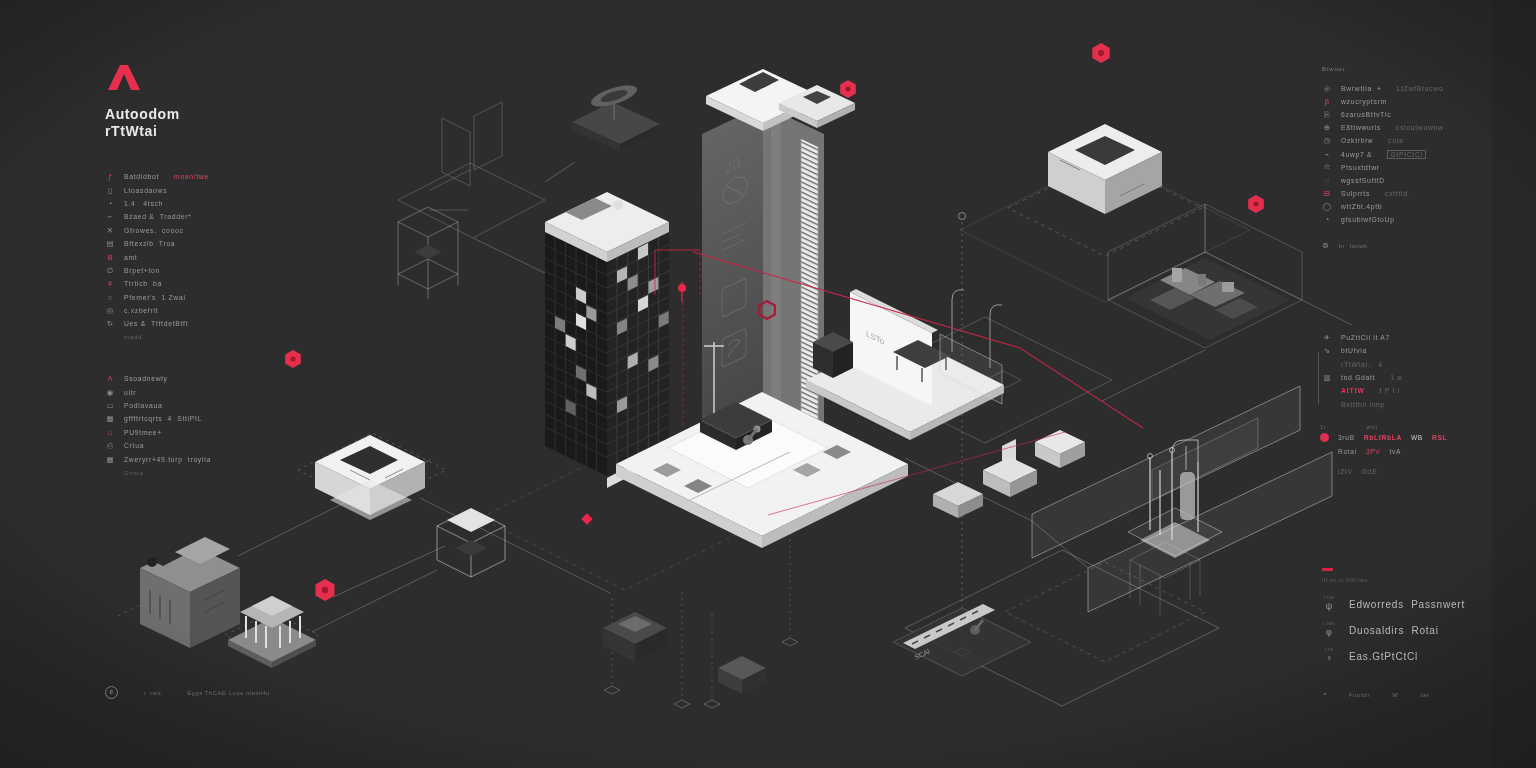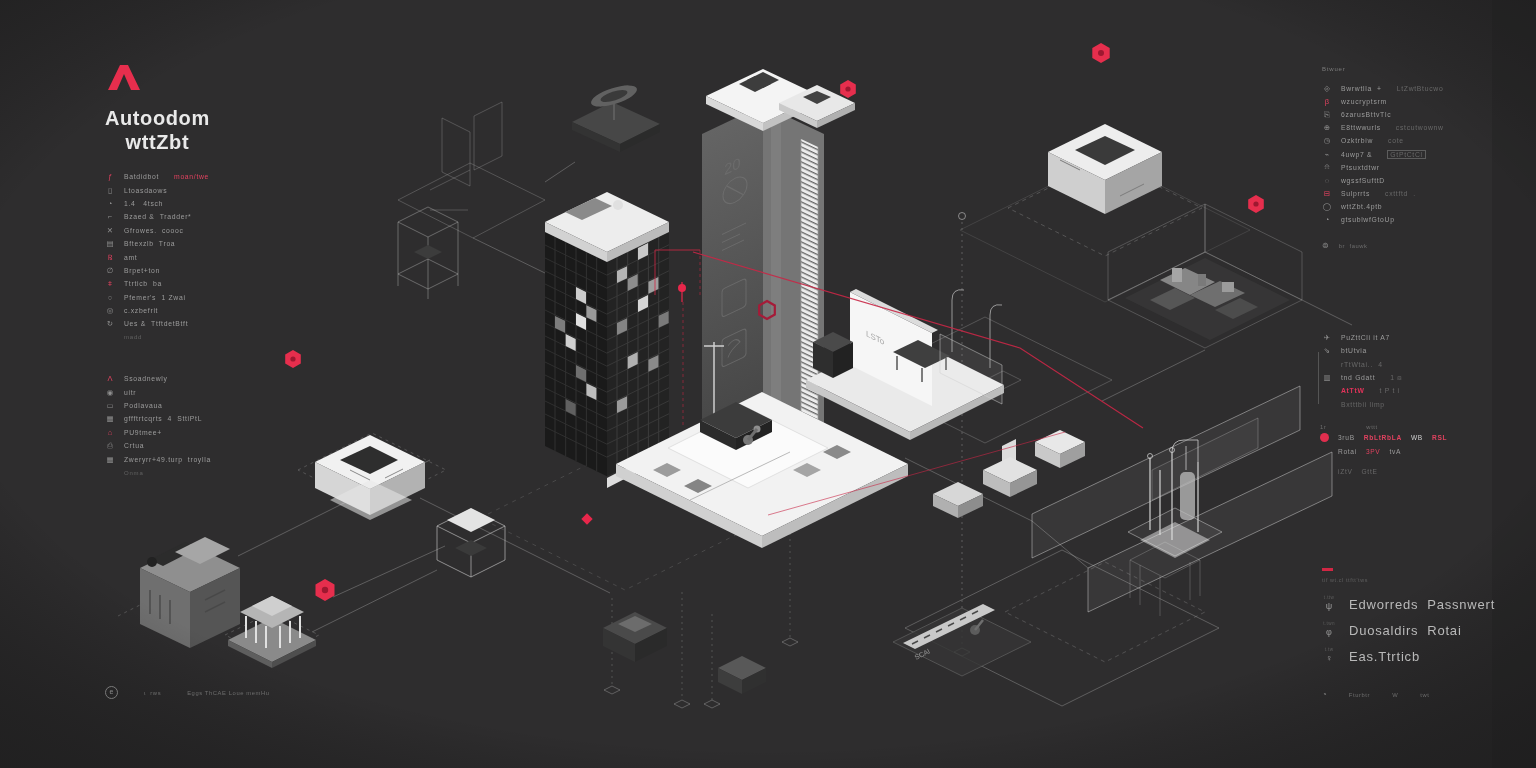--- a/index.html
+++ b/index.html
@@ -3,22 +3,22 @@
 <meta charset="utf-8">
 <style>
   html,body{margin:0;padding:0;background:#1d1d1d;}
   .stage{position:relative;width:1536px;height:768px;background:#2e2d2e;overflow:hidden;
          font-family:"Liberation Sans",sans-serif;-webkit-font-smoothing:antialiased;}
   .scene-svg{position:absolute;left:0;top:0;z-index:1;}
   .panel{position:absolute;z-index:3;}
 
   
   .brand-logo{position:absolute;left:105px;top:62px;}
-  .brand-title{position:absolute;left:105px;top:106px;color:#e9e9e9;font-size:20px;
-               font-weight:bold;letter-spacing:.6px;line-height:1.22;text-align:center;}
+  .brand-title{position:absolute;left:105px;top:106px;color:#e9e9e9;font-size:14px;
+               font-weight:bold;letter-spacing:.6px;line-height:1.22;}
   .menu{position:absolute;left:105px;width:215px;}
   .menu-1{top:170px;} .menu-2{top:372px;}
   .mi{display:flex;align-items:center;height:13.4px;gap:9px;cursor:default;}
   .mi .ic{width:10px;text-align:center;font-size:7.5px;color:#8f8f8f;flex:0 0 auto;}
   .mi .lb{font-size:6.8px;letter-spacing:.7px;color:#9c9c9c;white-space:pre;}
   .mi .ex{font-size:6.8px;letter-spacing:.7px;color:#9c9c9c;margin-left:6px;white-space:pre;}
   .red{color:#e0425f !important;}
   .red-bold{color:#e3335a !important;font-weight:bold;}
   .dim{color:#686868 !important;}
   .boxed{border:1px solid #5d5d5d;padding:0 2px;}
@@ -42,21 +42,21 @@
   .stats .bullet{width:9px;height:9px;border-radius:50%;background:#e02e4e;flex:0 0 auto;}
   .stats .sp{width:9px;flex:0 0 auto;}
   .stats .cell{font-size:6.6px;letter-spacing:.7px;color:#9c9c9c;white-space:pre;}
   .legend{position:absolute;left:1322px;top:568px;width:190px;}
   .legend-dash{width:11px;height:3px;background:#d12744;margin-bottom:6px;}
   .legend-caption{font-size:5.4px;letter-spacing:.6px;color:#5f5f5f;margin-bottom:8px;}
   .lrow{display:flex;align-items:center;gap:13px;height:26px;}
   .lic{width:14px;display:flex;flex-direction:column;align-items:center;line-height:1;}
   .lic .t{font-size:4.6px;color:#5c5c5c;letter-spacing:.4px;}
   .lic .g{font-size:9px;color:#9a9a9a;margin:1px 0;}
-  .lrow .ll{font-size:13px;letter-spacing:.8px;color:#b9b9b9;white-space:pre;}
+  .lrow .ll{font-size:10px;letter-spacing:.8px;color:#b9b9b9;white-space:pre;}
   .legend-footer{position:absolute;left:1322px;top:690px;display:flex;align-items:center;gap:22px;}
   .legend-footer .g2{font-size:8px;color:#7a7a7a;}
 </style>
 </head>
 <body>
 
 <div class="stage">
 
   <svg class="scene-svg" width="1536" height="768" viewBox="0 0 1536 768">
     <defs>
@@ -385,21 +385,21 @@
   </svg>
 
   <div class="panel brand-logo">
     <svg width="38" height="30" viewBox="0 0 38 30">
       <polygon points="3,28 15,3 23,3 35,28 26,28 19,12 12,28" fill="#e62e4d"></polygon>
     </svg>
   </div>
 
   <div class="panel brand-title">
     <div>Autoodom</div>
-    <div>wttZbt</div>
+    <div>rTtWtai</div>
   </div>
 
   <div class="panel menu menu-1">
 
       <div class="mi">
         <span class="ic red">ƒ</span>
         <span class="lb">Batdidbot</span>
         <span class="ex red">moan/twe</span>
       </div>
 
@@ -683,21 +683,21 @@
             <span class="g">φ</span>
           </span>
           <span class="ll">Duosaldirs  Rotai</span>
         </div>
 
         <div class="lrow">
           <span class="lic">
             <span class="t">t.tw</span>
             <span class="g">♀</span>
           </span>
-          <span class="ll">Eas.Ttrticb</span>
+          <span class="ll">Eas.GtPtCtCl</span>
         </div>
       </div>
   </div>
 
   <div class="panel legend-footer">
     <span class="g2">◔</span>
     <span class="tiny-dim">Fturbtr</span>
     <span class="tiny-dim">W</span>
     <span class="tiny-dim">twt</span>
   </div>

